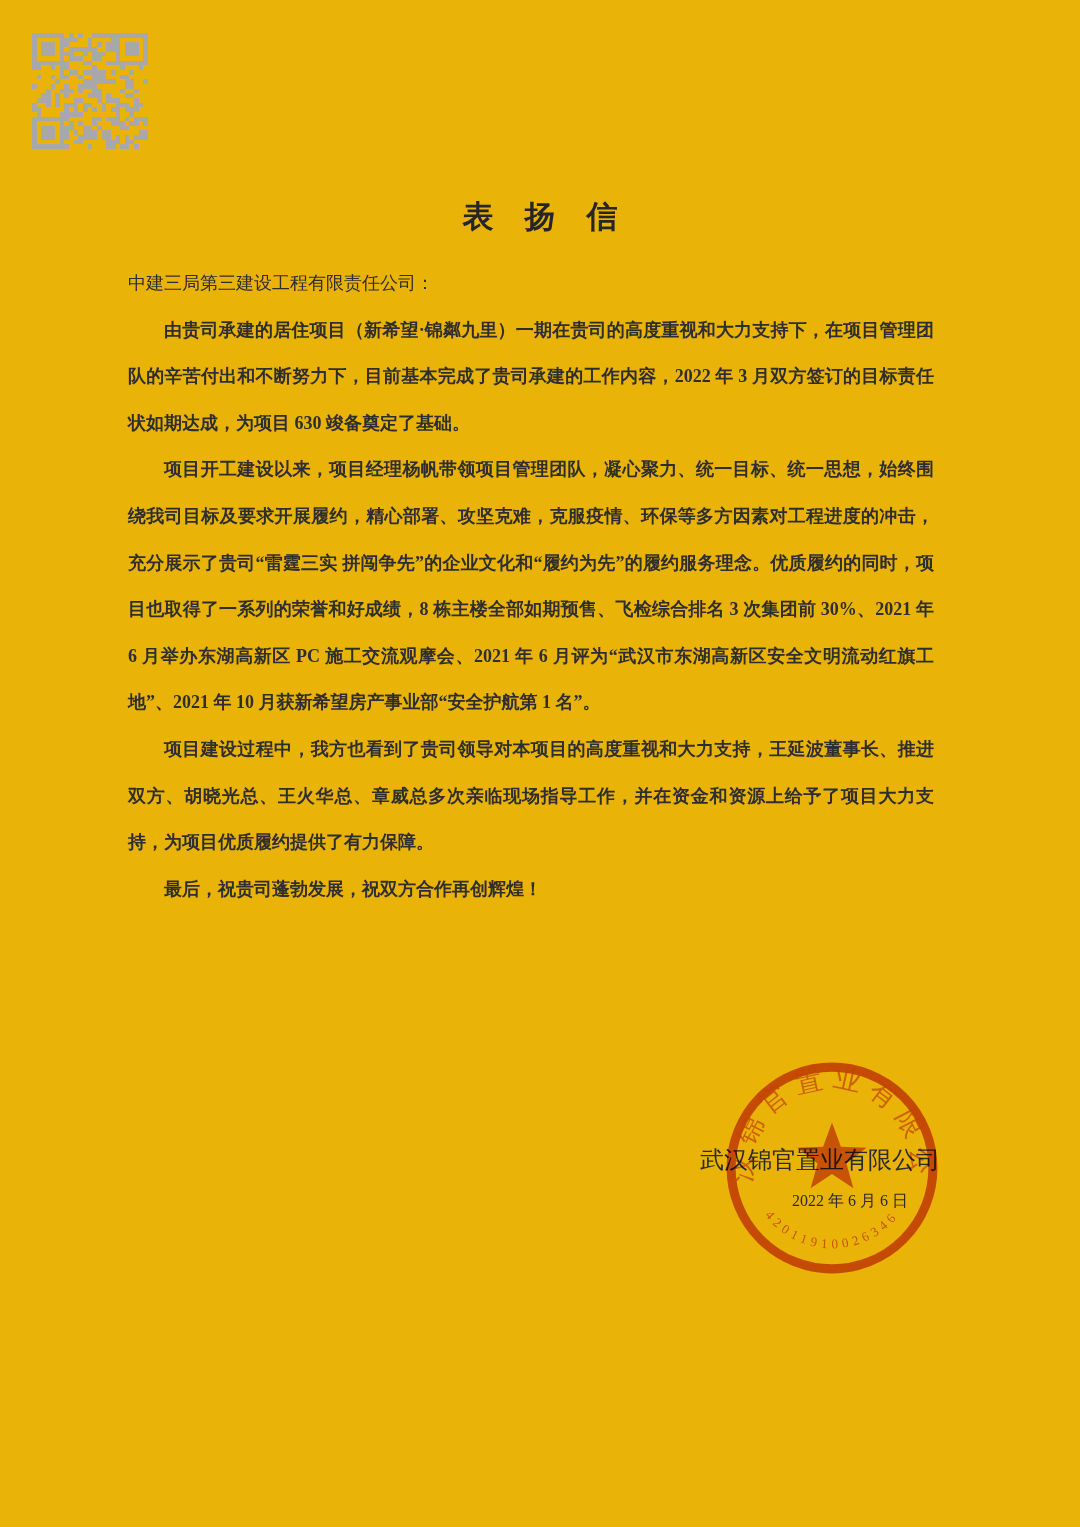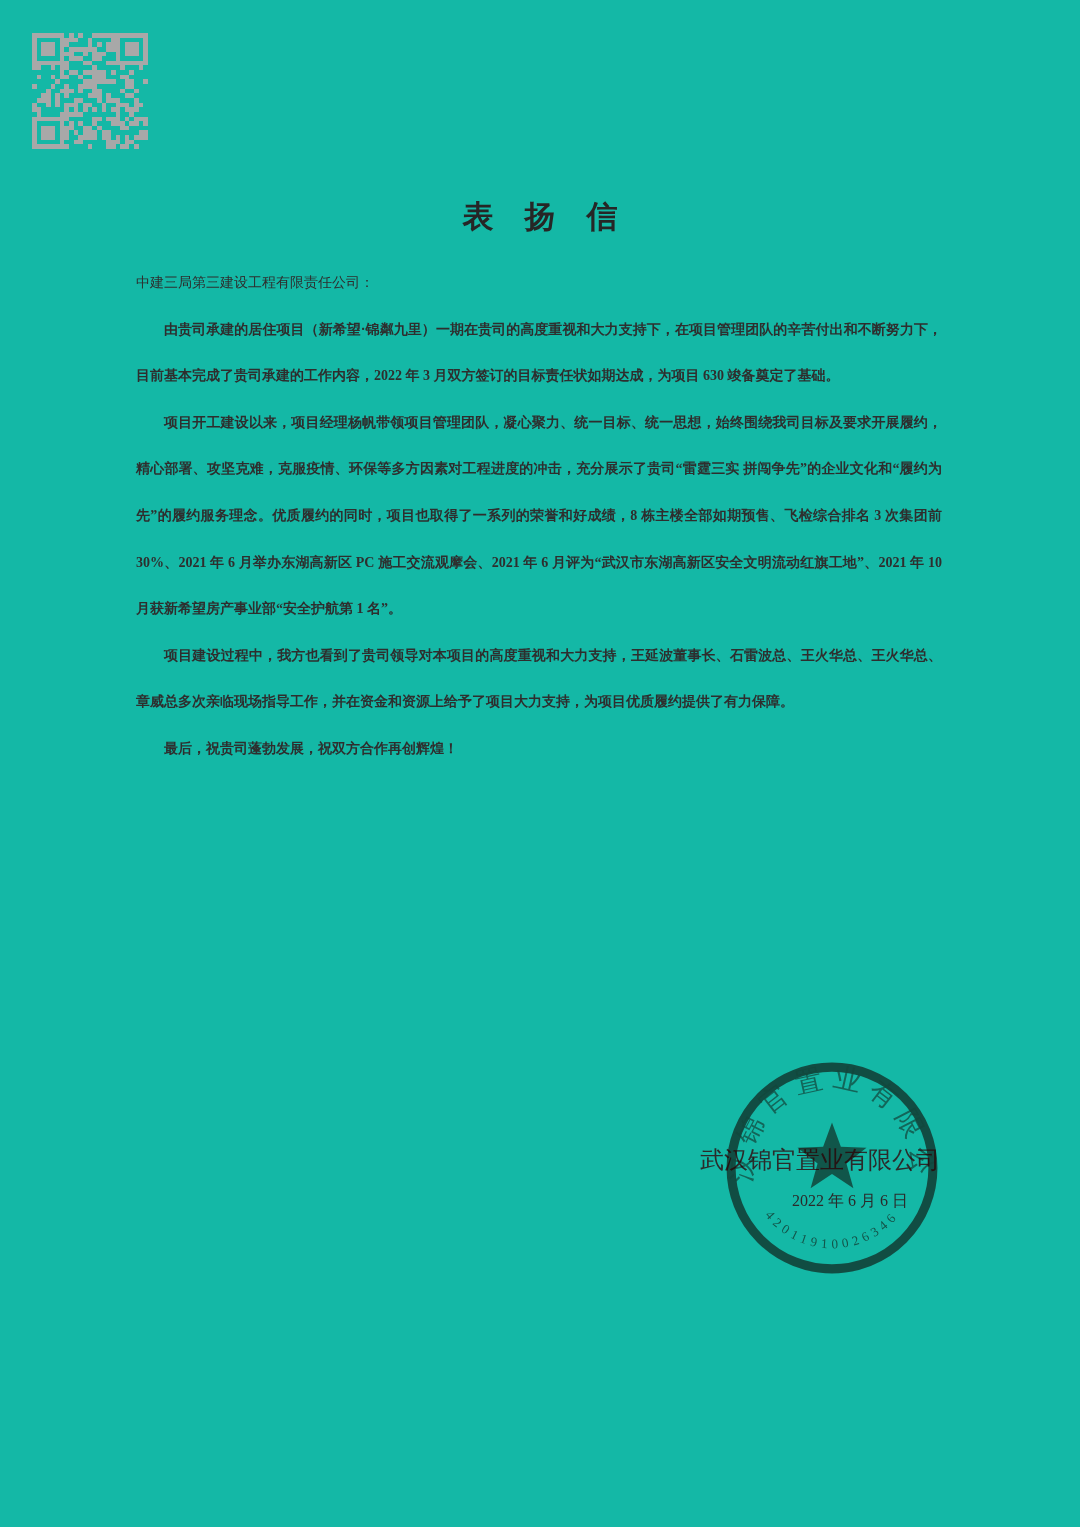--- a/index.html
+++ b/index.html
@@ -1,29 +1,29 @@
 <!DOCTYPE html>
 <html><head>
 <meta charset="utf-8">
 <style>
   html,body{margin:0;padding:0;}
   body{
     width:1080px;height:1527px;position:relative;background:#ffffff;
     font-family:"Liberation Serif","DejaVu Serif",serif;
     color:#2e2e2e;overflow:hidden;
   }
-  .page{position:absolute;inset:0;background:#14b8a6;}
+  .page{position:absolute;inset:0;background:#eab308;}
   .qr{position:absolute;left:32px;top:33px;width:116px;height:116px;}
   .title{
     position:absolute;left:0;top:196px;width:100%;
     text-align:center;font-size:31px;font-weight:bold;color:#262626;
   }
   .content{
-    position:absolute;left:136px;top:260px;width:806px;
-    font-size:14px;line-height:46.6px;text-align:justify;
+    position:absolute;left:128px;top:260px;width:806px;
+    font-size:18px;line-height:46.6px;text-align:justify;
     text-justify:inter-ideograph;color:#2e2e2e;
   }
   .content p{margin:0;padding:0;}
   .content p.indent{text-indent:2em;font-weight:bold;}
   .sig-company{
     position:absolute;top:1144px;right:140px;
     font-size:24px;color:#2b2b2b;z-index:1;white-space:nowrap;
   }
   .sig-date{
     position:absolute;top:1191px;right:172px;
@@ -355,21 +355,21 @@
       <rect x="20" y="24" width="1" height="1" fill="#a8a8a8"></rect>
       <rect x="22" y="24" width="1" height="1" fill="#a8a8a8"></rect>
     </svg>
 
   <div class="title">表　扬　信</div>
 
   <div class="content">
     <p>中建三局第三建设工程有限责任公司：</p>
     <p class="indent">由贵司承建的居住项目（新希望·锦粼九里）一期在贵司的高度重视和大力支持下，在项目管理团队的辛苦付出和不断努力下，目前基本完成了贵司承建的工作内容，2022 年 3 月双方签订的目标责任状如期达成，为项目 630 竣备奠定了基础。</p>
     <p class="indent">项目开工建设以来，项目经理杨帆带领项目管理团队，凝心聚力、统一目标、统一思想，始终围绕我司目标及要求开展履约，精心部署、攻坚克难，克服疫情、环保等多方因素对工程进度的冲击，充分展示了贵司“雷霆三实 拼闯争先”的企业文化和“履约为先”的履约服务理念。优质履约的同时，项目也取得了一系列的荣誉和好成绩，8 栋主楼全部如期预售、飞检综合排名 3 次集团前 30%、2021 年 6 月举办东湖高新区 PC 施工交流观摩会、2021 年 6 月评为“武汉市东湖高新区安全文明流动红旗工地”、2021 年 10 月获新希望房产事业部“安全护航第 1 名”。</p>
-    <p class="indent">项目建设过程中，我方也看到了贵司领导对本项目的高度重视和大力支持，王延波董事长、石雷波总、王火华总、王火华总、章威总多次亲临现场指导工作，并在资金和资源上给予了项目大力支持，为项目优质履约提供了有力保障。</p>
+    <p class="indent">项目建设过程中，我方也看到了贵司领导对本项目的高度重视和大力支持，王延波董事长、推进双方、胡晓光总、王火华总、章威总多次亲临现场指导工作，并在资金和资源上给予了项目大力支持，为项目优质履约提供了有力保障。</p>
     <p class="indent">最后，祝贵司蓬勃发展，祝双方合作再创辉煌！</p>
   </div>
 
   <div class="sig-company">武汉锦官置业有限公司</div>
   <div class="sig-date">2022 年 6 月 6 日</div>
 
   <svg class="seal" viewBox="0 0 220 220">
     <defs>
       <path id="seal-top-arc" d="M 34.8 137.4 A 80 80 0 1 1 185.2 137.4" fill="none"></path>
       <path id="seal-bottom-arc" d="M 30.6 133.0 A 84 84 0 0 0 189.4 133.0" fill="none"></path>

